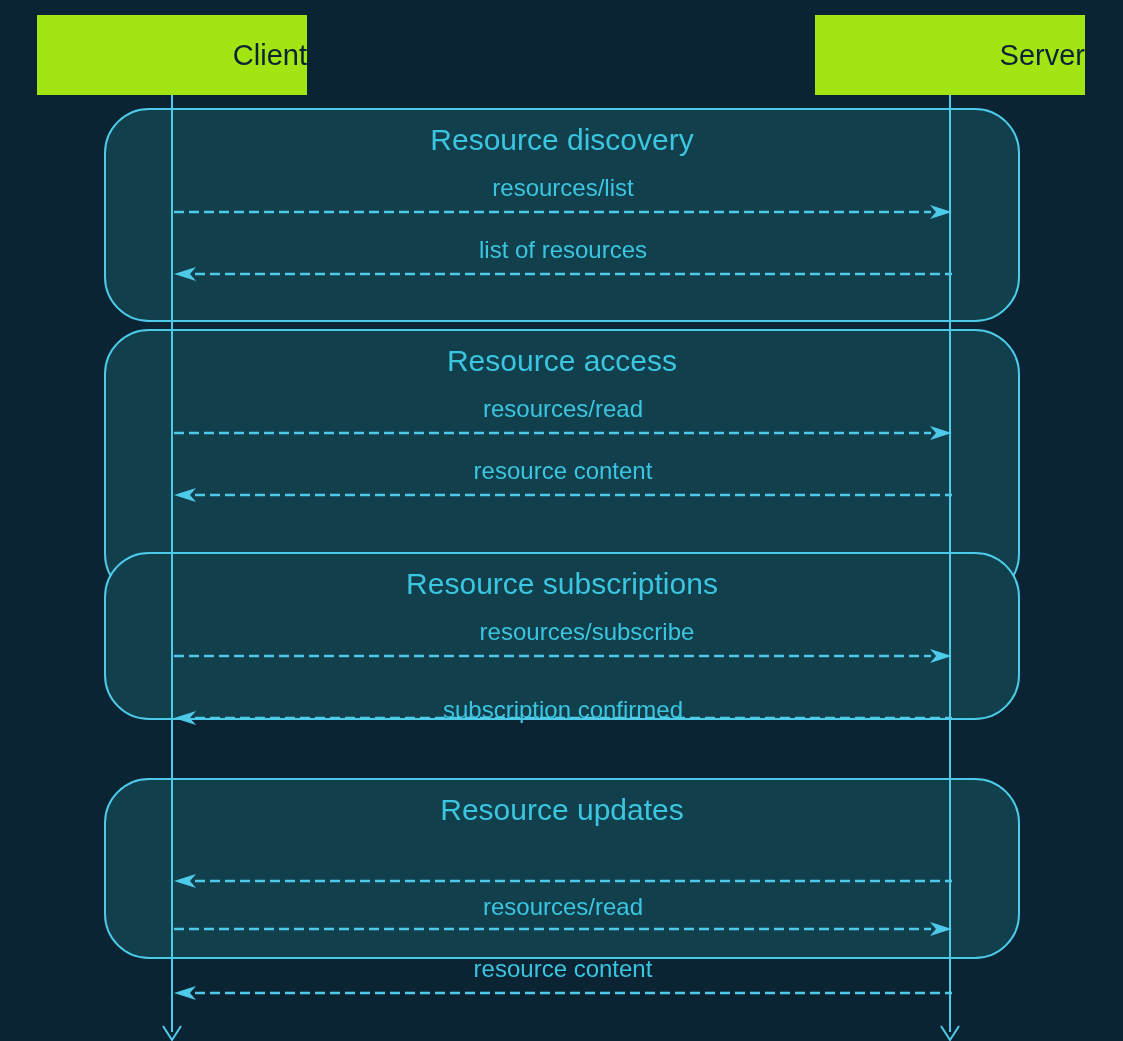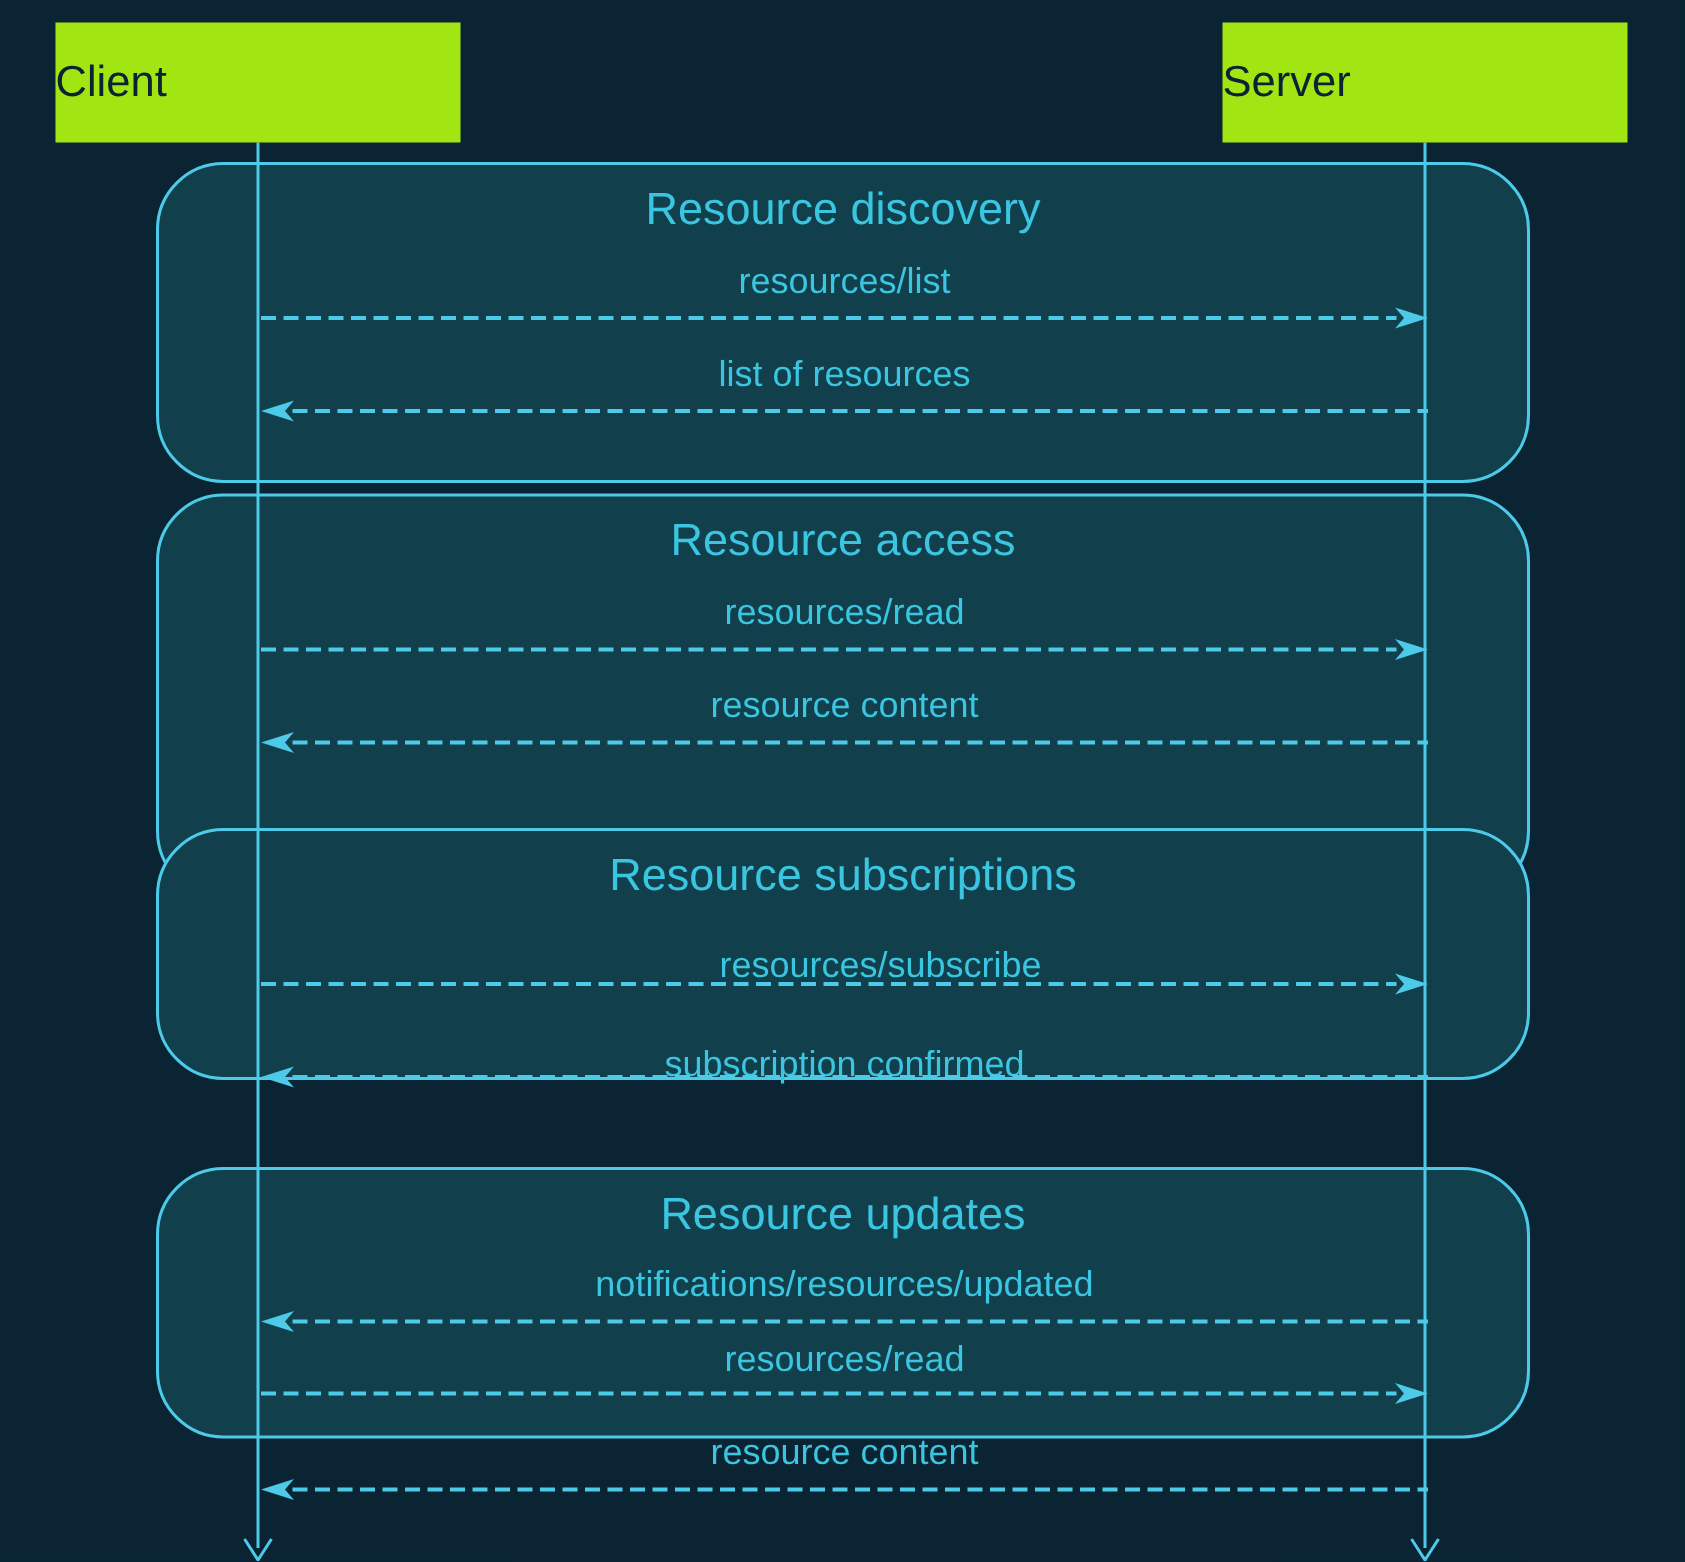--- a/index.html
+++ b/index.html
@@ -80,21 +80,21 @@
   .actor {
     position: absolute;
     top: 15px;
     width: 270px;
     height: 80px;
     background: var(--actor-fill);
     color: var(--actor-text);
     font-size: 29px;
     display: flex;
     align-items: center;
-    justify-content: flex-start;
+    justify-content: flex-end;
   }
 </style>
 </head>
 <body>
 
 <div class="stage">
 
   <div class="section" style="top:108px;height:214px;">
     <div class="section-title">Resource discovery</div>
     <div class="msg-label" style="top:64px;">resources/list</div>
@@ -118,35 +118,34 @@
     </svg>
     <div class="msg-label" style="top:126px;">resource content</div>
     <svg class="msg-arrow" style="top:156px;" viewBox="0 0 778 16">
       <line class="dash" x1="21" y1="8" x2="778" y2="8"></line>
       <polygon class="head" points="0,8 22,1 16,8 22,15"></polygon>
     </svg>
   </div>
 
   <div class="section" style="top:552px;height:168px;">
     <div class="section-title">Resource subscriptions</div>
-    <div class="msg-label" style="top:76px;padding-left:48px;">resources/subscribe</div>
+    <div class="msg-label" style="top:64px;padding-left:48px;">resources/subscribe</div>
     <svg class="msg-arrow" style="top:94px;" viewBox="0 0 778 16">
       <line class="dash" x1="0" y1="8" x2="757" y2="8"></line>
       <polygon class="head" points="778,8 756,1 762,8 756,15"></polygon>
     </svg>
     <div class="msg-label" style="top:142px;">subscription confirmed</div>
     <svg class="msg-arrow" style="top:156px;" viewBox="0 0 778 16">
       <line class="dash" x1="21" y1="8" x2="778" y2="8"></line>
       <polygon class="head" points="0,8 22,1 16,8 22,15"></polygon>
     </svg>
   </div>
 
   <div class="section" style="top:778px;height:181px;">
     <div class="section-title">Resource updates</div>
-    <div class="msg-label" style="top:63px;">notifications/resources/updated</div>
     <svg class="msg-arrow" style="top:93px;" viewBox="0 0 778 16">
       <line class="dash" x1="21" y1="8" x2="778" y2="8"></line>
       <polygon class="head" points="0,8 22,1 16,8 22,15"></polygon>
     </svg>
     <div class="msg-label" style="top:113px;">resources/read</div>
     <svg class="msg-arrow" style="top:141px;" viewBox="0 0 778 16">
       <line class="dash" x1="0" y1="8" x2="757" y2="8"></line>
       <polygon class="head" points="778,8 756,1 762,8 756,15"></polygon>
     </svg>
     <div class="msg-label" style="top:175px;">resource content</div>

